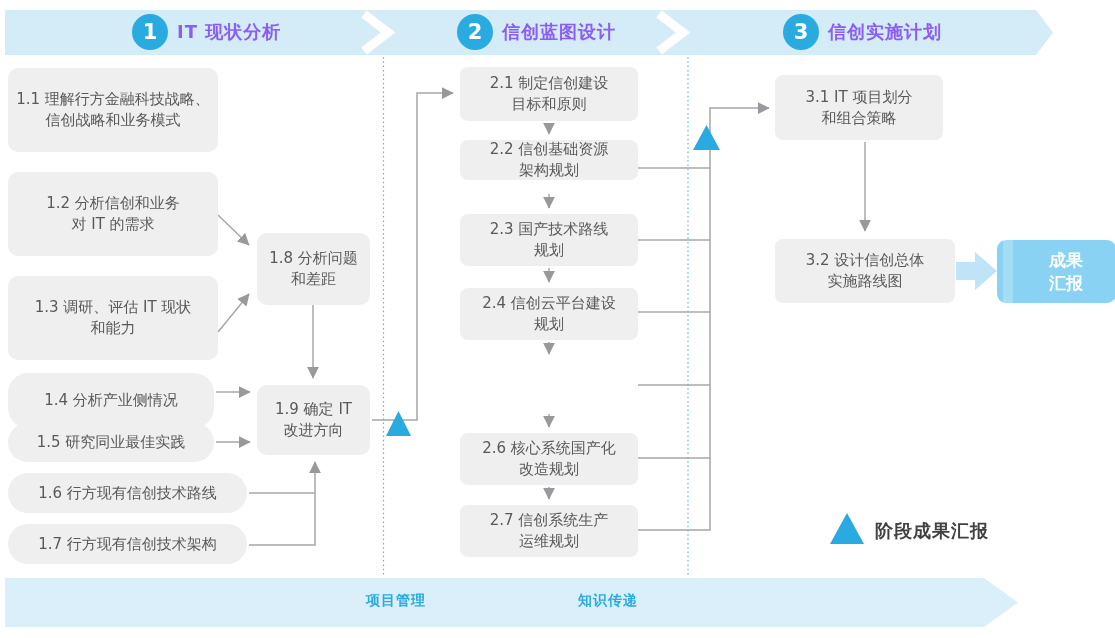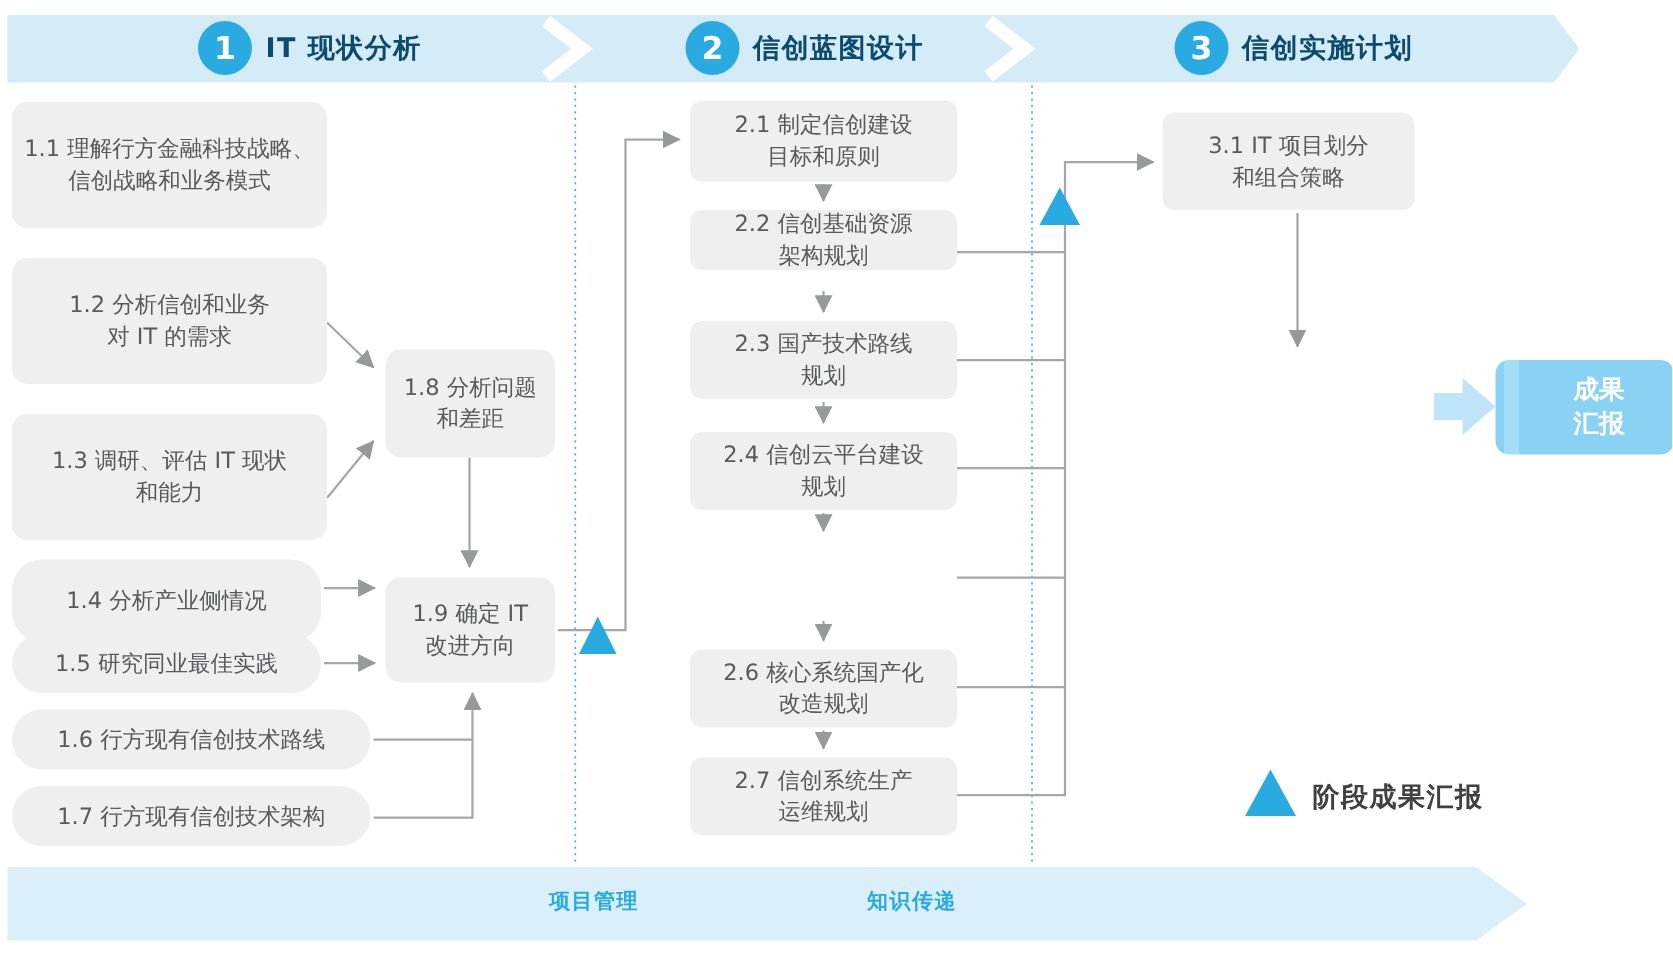--- a/index.html
+++ b/index.html
@@ -16,21 +16,21 @@
   .pill{border-radius:20px;}
   .small-r{border-radius:8px;}
   .phase-header{
     position:absolute;display:flex;align-items:center;gap:9px;z-index:3;
   }
   .num-circle{
     width:36px;height:36px;border-radius:50%;background:#29abe2;color:#ffffff;
     display:flex;align-items:center;justify-content:center;
     font-size:21px;font-weight:bold;
   }
-  .phase-label{color:#0c4a6e;font-size:18px;font-weight:bold;letter-spacing:1px;}
+  .phase-label{color:#8b5cf6;font-size:18px;font-weight:bold;letter-spacing:1px;}
   .result-box{
     position:absolute;left:997px;top:240px;width:100px;height:63px;
     background:linear-gradient(90deg,#8ad2f3 0 6px,#a4ddf6 6px 16px,#8ad2f3 16px);
     border-radius:9px;color:#ffffff;font-size:17px;font-weight:bold;line-height:1.35;
     display:flex;align-items:center;justify-content:center;text-align:center;
     white-space:pre;z-index:2;padding-left:19px;
   }
   .legend-label{
     position:absolute;left:875px;top:519px;color:#414042;
     font-size:18px;font-weight:bold;z-index:3;letter-spacing:1px;
@@ -134,20 +134,22 @@
 规划</div>
   <div class="node small-r" style="left:460px;top:288px;width:178px;height:52px">2.4 信创云平台建设
 规划</div>
   <div class="node small-r" style="left:460px;top:433px;width:178px;height:52px">2.6 核心系统国产化
 改造规划</div>
   <div class="node small-r" style="left:460px;top:505px;width:178px;height:52px">2.7 信创系统生产
 运维规划</div>
 
   <div class="node small-r" style="left:775px;top:75px;width:168px;height:65px">3.1 IT 项目划分
 和组合策略</div>
+  <div class="node small-r" style="left:775px;top:239px;width:180px;height:64px">3.2 设计信创总体
+实施路线图</div>
   <div class="result-box">成果
 汇报</div>
 
   <div class="legend-label">阶段成果汇报</div>
 
   <div class="footer-label" style="left:366px">项目管理</div>
   <div class="footer-label" style="left:578px">知识传递</div>
 
 </div>
 

